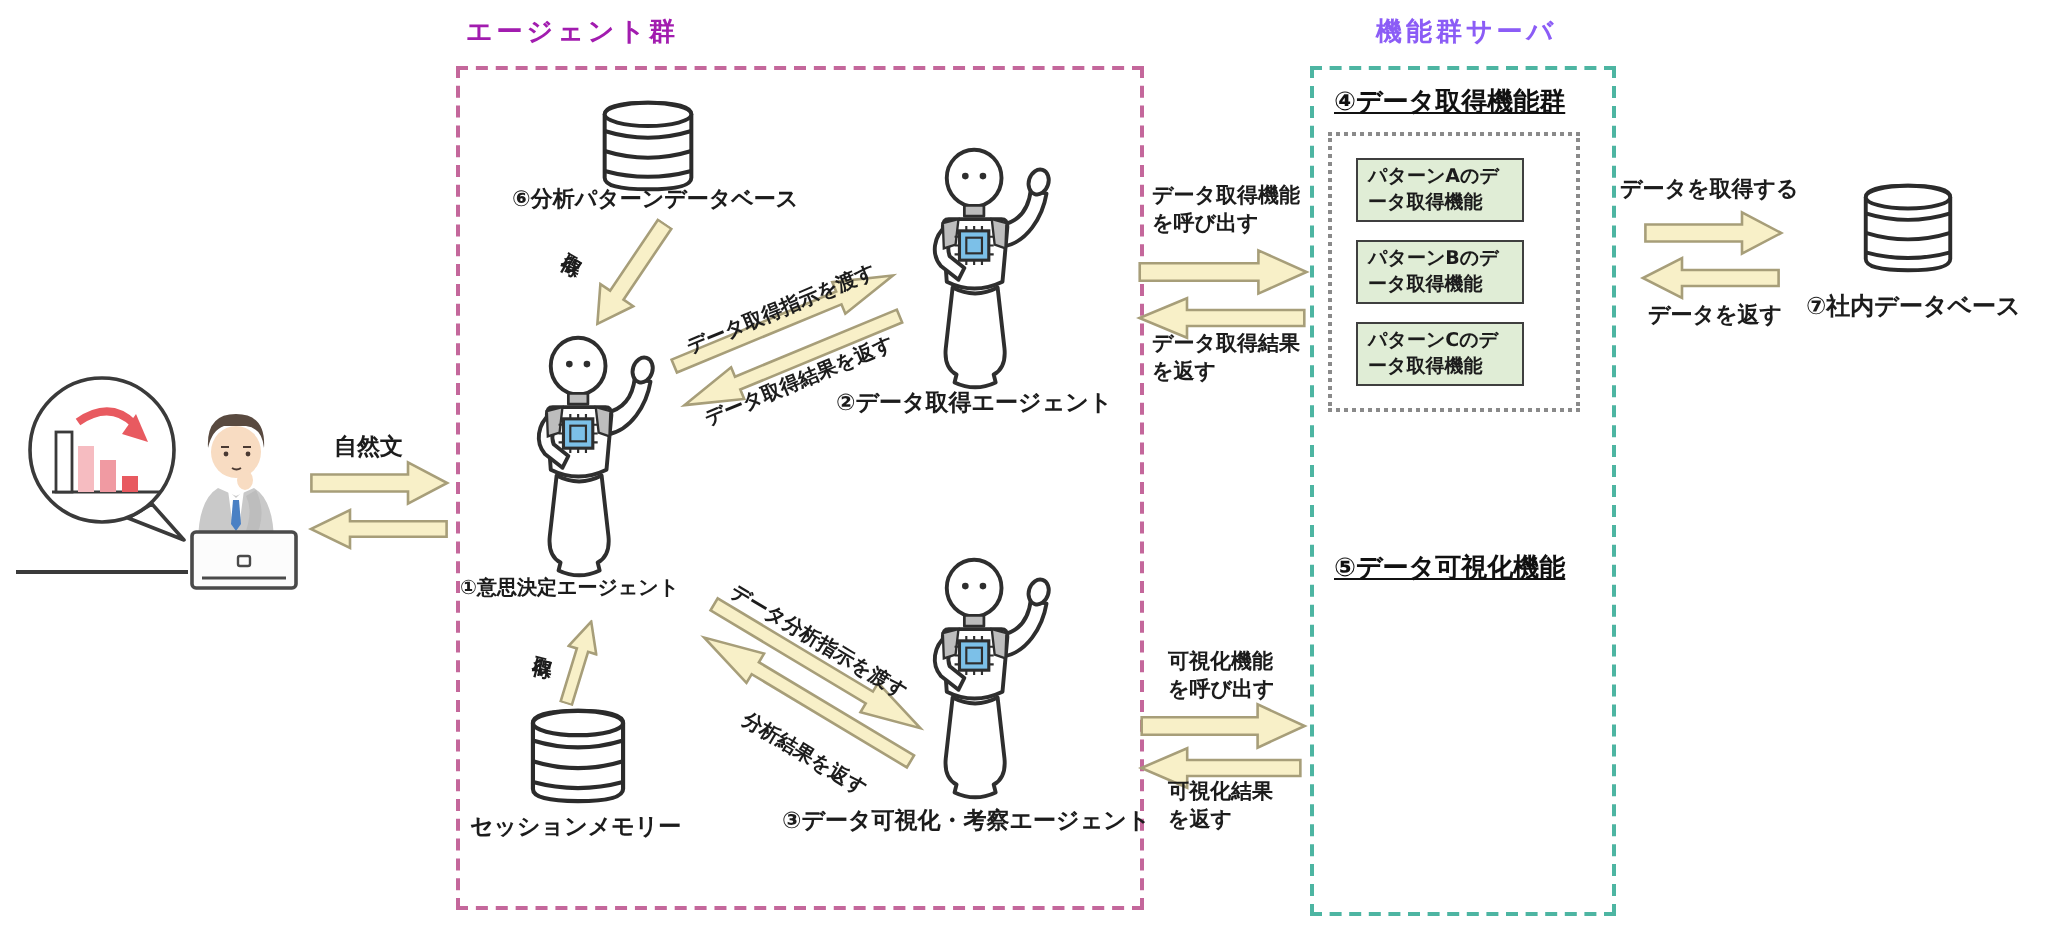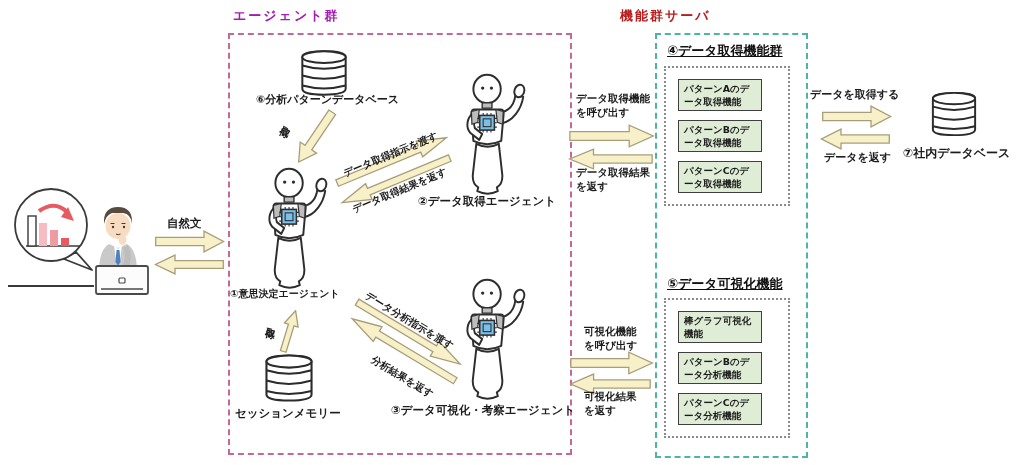--- a/index.html
+++ b/index.html
@@ -202,36 +202,31 @@
 
   <div class="mlabel" style="left:584px;top:325px;width:58px;">可視化機能を呼び出す</div>
   <svg class="arr" style="left:570px;top:351px;" width="84" height="24" viewBox="0 0 100 30" preserveAspectRatio="none">
     <polygon points="1,9.5 70,9.5 70,1.5 98,15 70,28.5 70,20.5 1,20.5" fill="#f8f0c8" stroke="#a79e79" stroke-width="1.3" vector-effect="non-scaling-stroke"></polygon>
   </svg>
   <svg class="arr" style="left:569px;top:373px;" width="82" height="22" viewBox="0 0 100 30" preserveAspectRatio="none">
     <polygon points="99,9.5 30,9.5 30,1.5 2,15 30,28.5 30,20.5 99,20.5" fill="#f8f0c8" stroke="#a79e79" stroke-width="1.3" vector-effect="non-scaling-stroke"></polygon>
   </svg>
   <div class="mlabel" style="left:584px;top:390px;width:58px;">可視化結果を返す</div>
 
-  <div class="frame-title" style="left:620px;top:7px;color:#b91c1c;">機能群サーバ</div>
+  <div class="frame-title" style="left:688px;top:7px;color:#8b5cf6;">機能群サーバ</div>
   <div class="server-frame"></div>
 
   <div class="group-title" style="left:667px;top:42px;">④データ取得機能群</div>
   <div class="dotted-box" style="left:664px;top:66px;width:126px;height:140px;">
     <div class="fn-box">パターンAのデータ取得機能</div>
     <div class="fn-box">パターンBのデータ取得機能</div>
     <div class="fn-box">パターンCのデータ取得機能</div>
   </div>
 
   <div class="group-title" style="left:667px;top:275px;">⑤データ可視化機能</div>
-  <div class="dotted-box" style="left:664px;top:298px;width:126px;height:140px;">
-    <div class="fn-box">棒グラフ可視化機能</div>
-    <div class="fn-box">パターンBのデータ分析機能</div>
-    <div class="fn-box">パターンCのデータ分析機能</div>
-  </div>
 
   <div class="lbl" style="left:810px;top:87px;">データを取得する</div>
   <svg class="arr" style="left:822px;top:105px;" width="70" height="23" viewBox="0 0 100 30" preserveAspectRatio="none">
     <polygon points="1,9.5 70,9.5 70,1.5 98,15 70,28.5 70,20.5 1,20.5" fill="#f8f0c8" stroke="#a79e79" stroke-width="1.3" vector-effect="non-scaling-stroke"></polygon>
   </svg>
   <svg class="arr" style="left:820px;top:128px;" width="70" height="22" viewBox="0 0 100 30" preserveAspectRatio="none">
     <polygon points="99,9.5 30,9.5 30,1.5 2,15 30,28.5 30,20.5 99,20.5" fill="#f8f0c8" stroke="#a79e79" stroke-width="1.3" vector-effect="non-scaling-stroke"></polygon>
   </svg>
   <div class="lbl" style="left:824px;top:150px;">データを返す</div>
 

